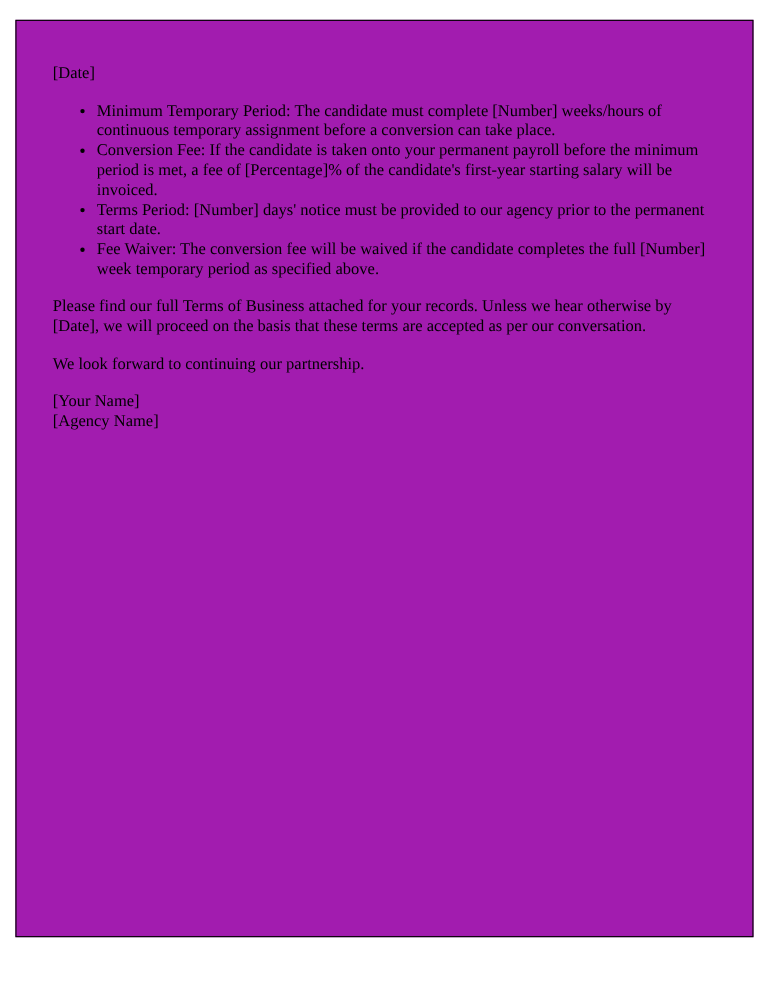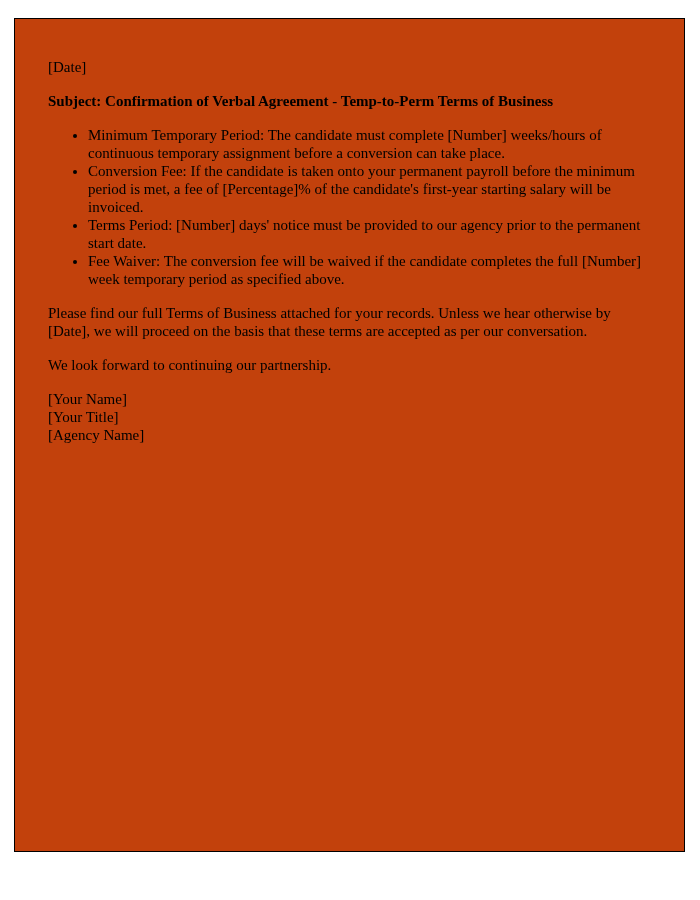--- a/index.html
+++ b/index.html
@@ -16,21 +16,21 @@
     height: 900px;
     background: #ffffff;
   }
   .letter-frame {
     position: absolute;
     left: 14px;
     top: 18px;
     width: 671px;
     height: 834px;
     border: 1px solid #000000;
-    background: #c2410c;
+    background: #a21caf;
     padding: 39px 36px 30px 33px;
     font-size: 15px;
     line-height: 18px;
     overflow: hidden;
   }
   .block { margin-bottom: 16px; }
   .line { display: block; }
   p.para { margin-bottom: 16px; }
   .subject { font-weight: bold; }
   ul.terms {
@@ -46,36 +46,34 @@
 
 <div class="page">
   <div class="letter-frame">
 
     <div class="block">
       <span class="line">[Date]</span>
     </div>
 
 
 
-    <p class="para subject">Subject: Confirmation of Verbal Agreement - Temp-to-Perm Terms of Business</p>
 
 
 
     <ul class="terms">
       <li><span class="bullet-label">Minimum Temporary Period:</span><span> The candidate must complete [Number] weeks/hours of continuous temporary assignment before a conversion can take place.</span></li>
       <li><span class="bullet-label">Conversion Fee:</span><span> If the candidate is taken onto your permanent payroll before the minimum period is met, a fee of [Percentage]% of the candidate's first-year starting salary will be invoiced.</span></li>
       <li><span class="bullet-label">Terms Period:</span><span> [Number] days' notice must be provided to our agency prior to the permanent start date.</span></li>
       <li><span class="bullet-label">Fee Waiver:</span><span> The conversion fee will be waived if the candidate completes the full [Number] week temporary period as specified above.</span></li>
     </ul>
 
     <p class="para">Please find our full Terms of Business attached for your records. Unless we hear otherwise by [Date], we will proceed on the basis that these terms are accepted as per our conversation.</p>
 
     <p class="para">We look forward to continuing our partnership.</p>
 
 
     <div class="block">
       <span class="line">[Your Name]</span>
-      <span class="line">[Your Title]</span>
       <span class="line">[Agency Name]</span>
     </div>
 
   </div>
 </div>
 
 </body></html>

